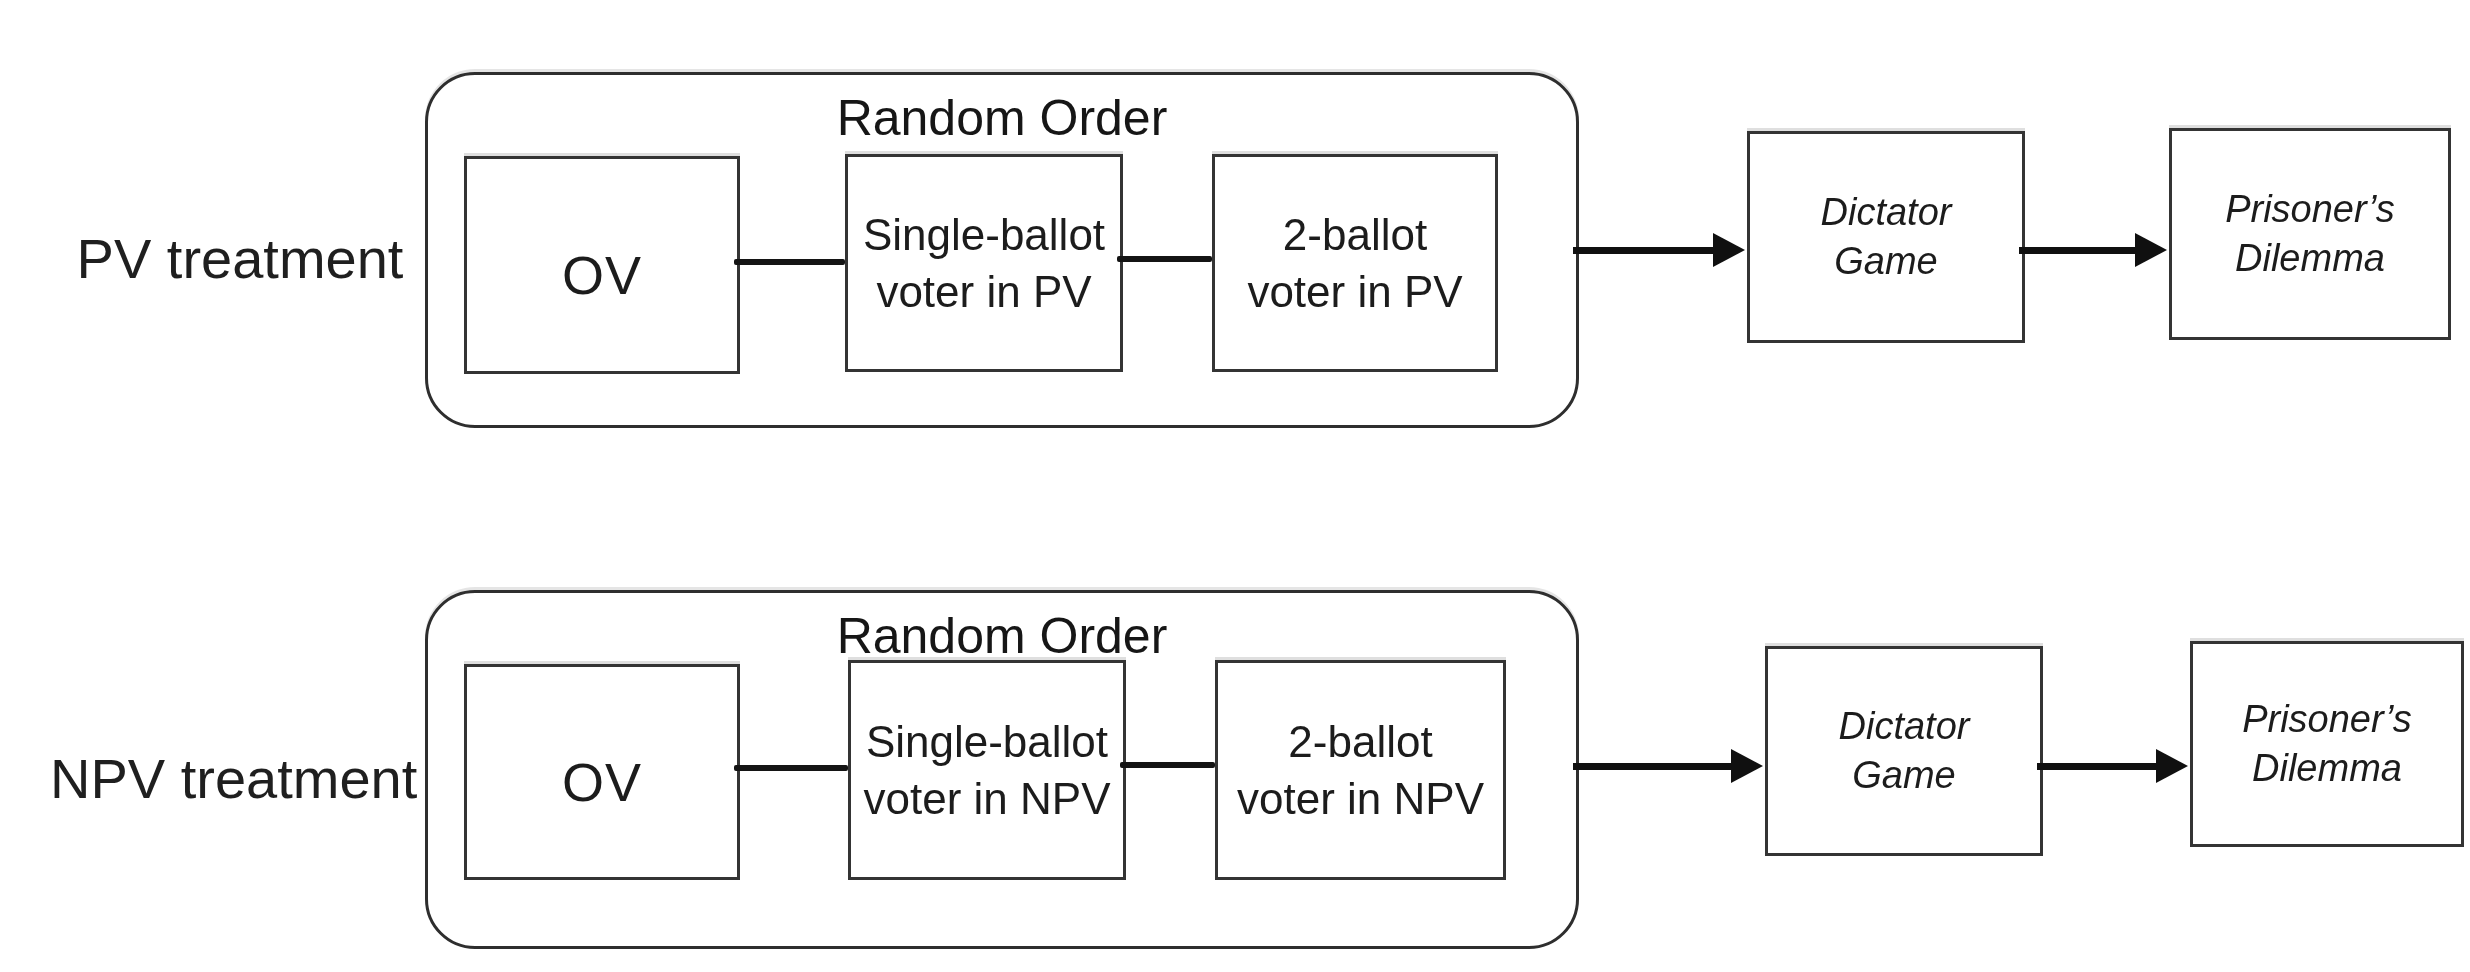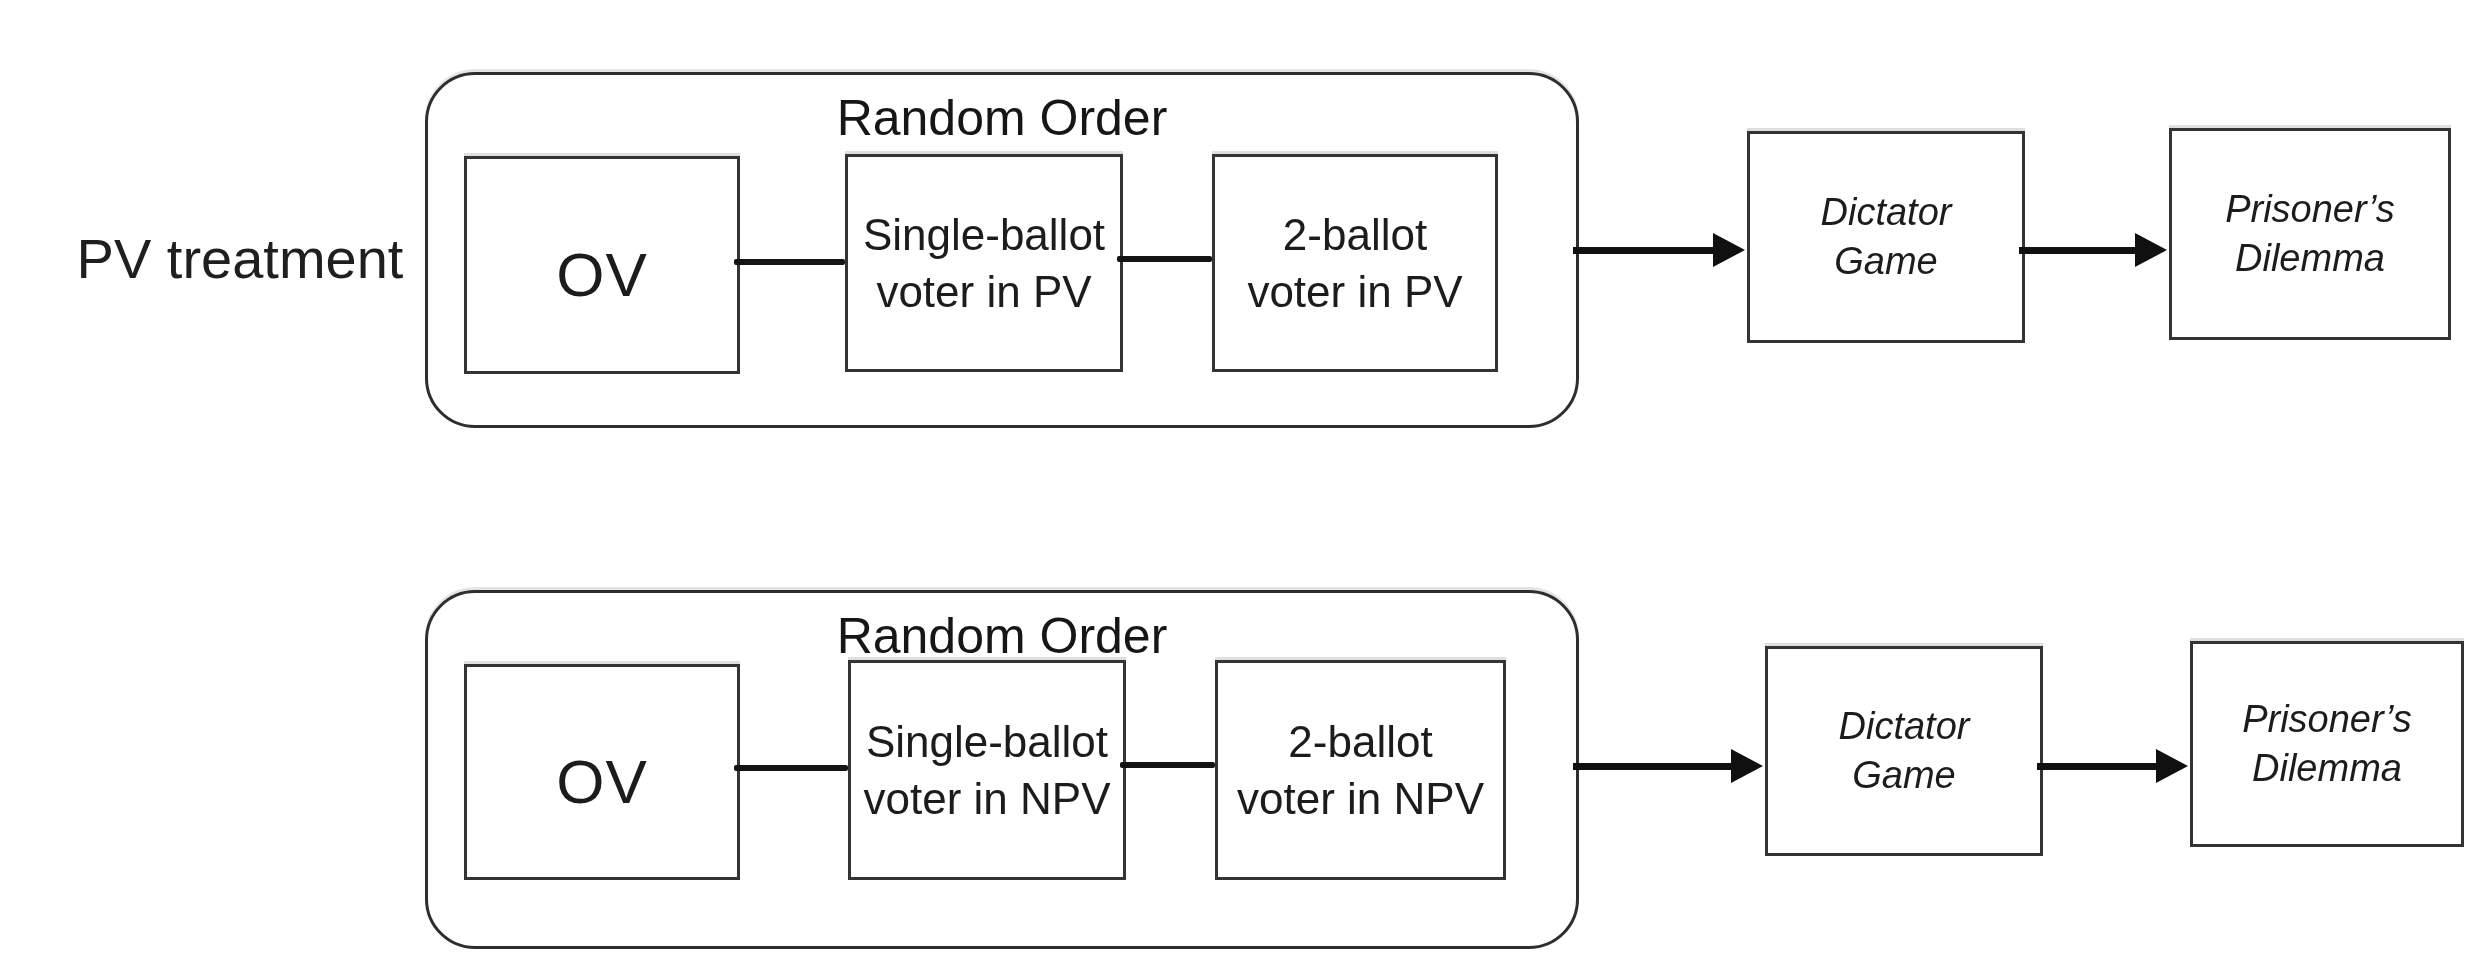--- a/index.html
+++ b/index.html
@@ -50,21 +50,21 @@
     text-align: center;
     box-shadow: 0 -3px 0 rgba(150,150,150,0.3);
   }
   .node .node-label {
     font-size: 44px;
     line-height: 1.3;
     white-space: pre-line;
     color: #1c1c1c;
   }
   .node.ov-node .node-label {
-    font-size: 62px;
+    font-size: 54px;
     letter-spacing: 1px;
     margin-top: 20px;
   }
   .node.end-node .node-label {
     font-size: 38px;
     font-style: italic;
   }
   .connector {
     position: absolute;
     height: 6px;
@@ -132,20 +132,21 @@
   <div class="arrow" style="left:2019px; top:233px; width:148px;">
     <div class="shaft"></div>
     <div class="head"></div>
   </div>
 
   <div class="node end-node" style="left:2169px; top:128px; width:276px; height:206px;">
     <span class="node-label">Prisoner’s
 Dilemma</span>
   </div>
 
+  <div class="treatment-label" style="left:50px; top:748px; width:360px;">NPV treatment</div>
 
   <div class="group" style="left:425px; top:590px; width:1148px; height:353px;">
     <div class="group-title">Random Order</div>
   </div>
 
   <div class="node ov-node" style="left:464px; top:664px; width:270px; height:210px;">
     <span class="node-label">OV</span>
   </div>
 
   <div class="connector" style="left:734px; top:765px; width:114px;"></div>

